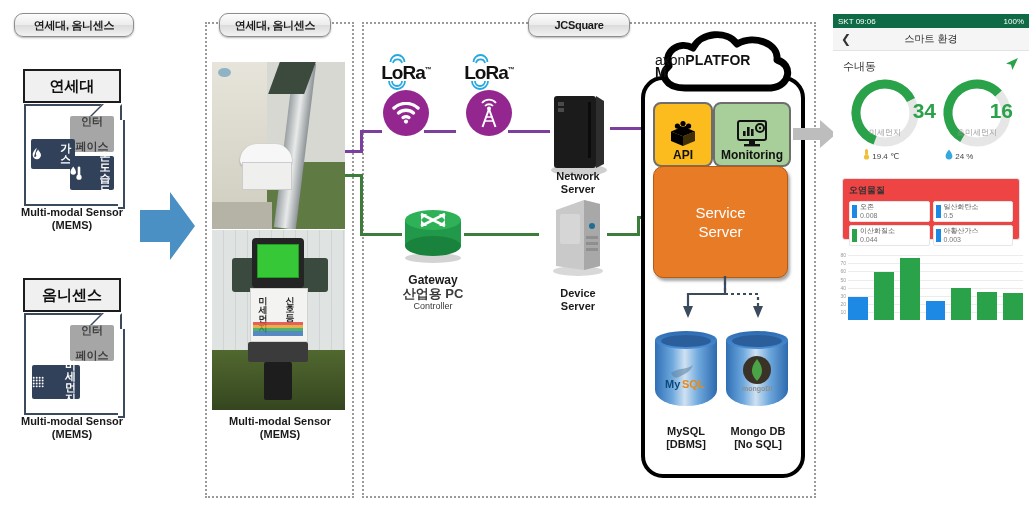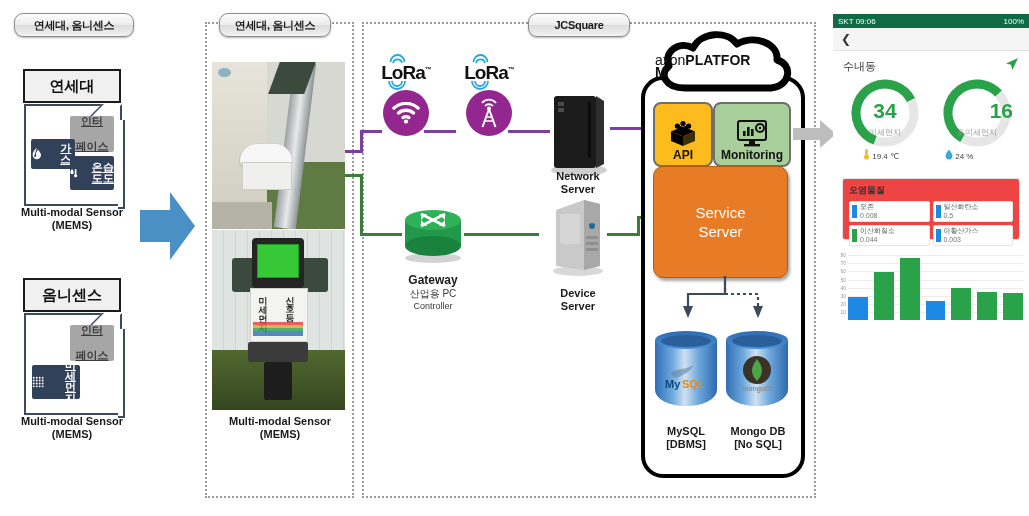--- a/index.html
+++ b/index.html
@@ -22,21 +22,21 @@
         display:flex;align-items:center;justify-content:center;
         font-size:15px;font-weight:bold;color:#111;}
   .sensor-card{position:absolute;border:2px solid #3c4a5e;background:#fff;}
   .sensor-card:after{content:"";position:absolute;right:-5px;top:14px;bottom:-5px;
         width:5px;background:#fff;border-right:2px solid #3c4a5e;border-bottom:2px solid #3c4a5e;}
   .corner-fold{position:absolute;top:-2px;right:-2px;width:18px;height:18px;
         background:#fff;border-left:2px solid #3c4a5e;
         transform:skewX(-45deg);transform-origin:top right;}
   .chip{position:absolute;border-radius:2px;display:flex;align-items:center;
         justify-content:center;gap:14px;color:#fff;font-weight:bold;font-size:11px;
-        line-height:11px;text-align:center;text-decoration:underline;}
+        line-height:11px;text-align:center;}
   .chip.dark{background:#32415a;}
   .chip.gray{background:#a6a6a6;color:#3d3d3d;}
   .cap{position:absolute;text-align:center;font-size:11px;font-weight:bold;
        color:#1a1a1a;line-height:13px;}
 
   
   .bluearrow{position:absolute;}
 
   
   .photo{position:absolute;overflow:hidden;}
@@ -135,21 +135,21 @@
     </svg>
     <span>가스</span>
   </div>
 
   <div class="chip dark" style="left:44px;top:50px;width:44px;height:34px;">
     <svg width="15" height="22" viewBox="0 0 15 22">
       <path d="M4 3C4 3 0.6 7 0.6 9.9A3.4 3.4 0 0 0 7.4 9.9C7.4 7 4 3 4 3Z" fill="#fff"></path>
       <rect x="9.5" y="3" width="3.2" height="11" rx="1.6" fill="#fff"></rect>
       <circle cx="11.1" cy="16.2" r="3.2" fill="#fff"></circle>
     </svg>
-    <span style="display:flex;flex-direction:row;">
+    <span style="display:flex;flex-direction:column;">
       <span>온도</span>
       <span>습도</span>
     </span>
   </div>
 </div>
 <div class="cap" style="left:8px;top:206px;width:128px;">
   <div>Multi-modal Sensor</div>
   <div>(MEMS)</div>
 </div>
 
@@ -321,21 +321,21 @@
     <ellipse cx="33" cy="52" rx="28" ry="5" fill="#d3d3d3"></ellipse>
     <rect x="5" y="14" width="56" height="26" fill="#22994a"></rect>
     <ellipse cx="33" cy="40" rx="28" ry="10" fill="#19823c"></ellipse>
     <ellipse cx="33" cy="14" rx="28" ry="10" fill="#2fb257"></ellipse>
     <path d="M21 8 L45 20 M45 8 L21 20" stroke="#ffffff" stroke-width="2.6" fill="none"></path>
     <path d="M21 8 L27 8 L21 14 Z M45 20 L39 20 L45 14 Z M45 8 L39 8 L45 14 Z M21 20 L27 20 L21 14 Z" fill="#ffffff"></path>
   </svg>
 </div>
 <div class="cap" style="left:383px;top:274px;width:100px;">
   <div style="font-size:12px;">Gateway</div>
-  <div style="font-size:10px;font-weight:normal;color:#3b3b3b;">산업용 PC</div>
+  <div style="font-size:13px;font-weight:bold;color:#3b3b3b;">산업용 PC</div>
   <div style="font-size:9px;font-weight:normal;color:#3b3b3b;">Controller</div>
 </div>
 
 <div class="srv-gray" style="left:550px;top:196px;">
   <svg width="56" height="80" viewBox="0 0 56 80">
     <ellipse cx="28" cy="75" rx="25" ry="5" fill="#d8d8d8"></ellipse>
     <path d="M6 14 L34 4 L50 8 L50 70 L34 74 L6 70 Z" fill="#c9c9c9"></path>
     <path d="M34 4 L50 8 L50 70 L34 74 Z" fill="#a8a8a8"></path>
     <rect x="10" y="18" width="20" height="30" rx="2" fill="#d6d6d6"></rect>
     <circle cx="42" cy="30" r="3" fill="#1f6d94"></circle>
@@ -441,36 +441,37 @@
 
 <div class="phone" style="left:833px;top:14px;width:196px;height:340px;">
 
   <div class="ph-status">
     <span>SKT 09:06</span>
     <span>100%</span>
   </div>
 
   <div class="ph-bar">
     <span class="ph-back">❮</span>
+    <span class="ttl">스마트 환경</span>
   </div>
 
   <div style="position:relative;height:26px;">
     <span class="district abs" style="left:10px;top:8px;">수내동</span>
     <svg class="abs" style="right:10px;top:6px;" width="14" height="14" viewBox="0 0 14 14">
       <path d="M13 1 L1 6.5 L6 7.8 L7.4 13 Z" fill="#2aa24a"></path>
     </svg>
   </div>
 
   <div style="position:relative;height:88px;">
     <div class="abs" style="left:16px;top:0;width:72px;height:72px;">
       <svg width="72" height="72" viewBox="0 0 72 72">
         <circle cx="36" cy="36" r="29" fill="none" stroke="#e6e6e6" stroke-width="9"></circle>
         <circle cx="36" cy="36" r="29" fill="none" stroke="#2aa24a" stroke-width="9" stroke-dasharray="113 69" stroke-linecap="butt" transform="rotate(110 36 36)"></circle>
       </svg>
-      <div class="abs gauge-val" style="left:0;top:22px;width:72px;text-align:center;">34</div>
+      <div class="abs gauge-val" style="left:15px;top:22px;width:72px;text-align:right;">34</div>
       <div class="abs gauge-lbl" style="left:0;top:50px;width:72px;">미세먼지</div>
     </div>
     <div class="abs" style="left:108px;top:0;width:72px;height:72px;">
       <svg width="72" height="72" viewBox="0 0 72 72">
         <circle cx="36" cy="36" r="29" fill="none" stroke="#e6e6e6" stroke-width="9"></circle>
         <circle cx="36" cy="36" r="29" fill="none" stroke="#2aa24a" stroke-width="9" stroke-dasharray="100 82" stroke-linecap="butt" transform="rotate(120 36 36)"></circle>
       </svg>
       <div class="abs gauge-val" style="left:0;top:22px;width:72px;text-align:right;">16</div>
       <div class="abs gauge-lbl" style="left:0;top:50px;width:72px;">초미세먼지</div>
     </div>

